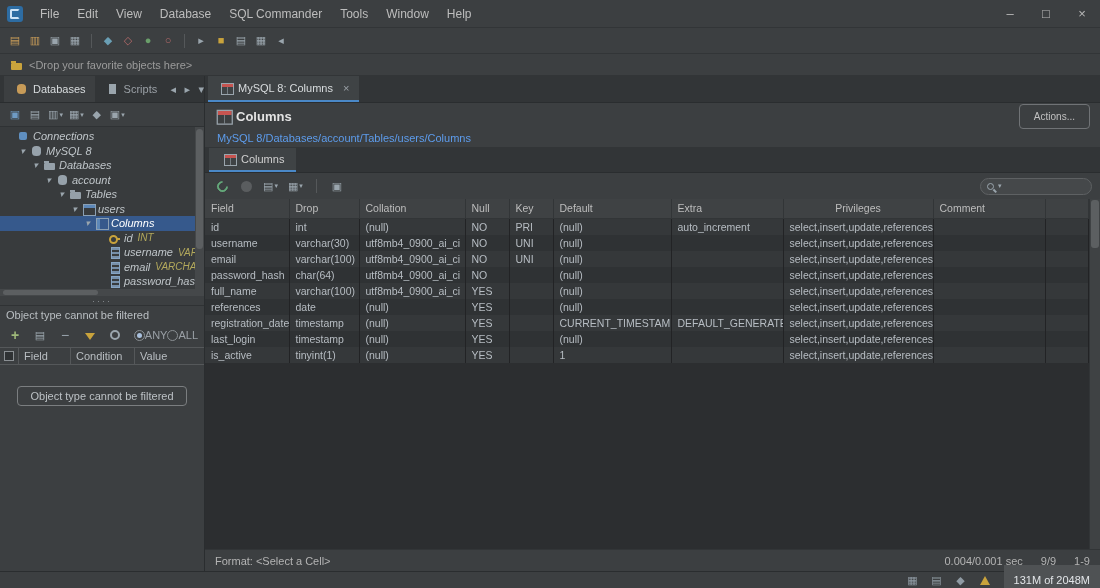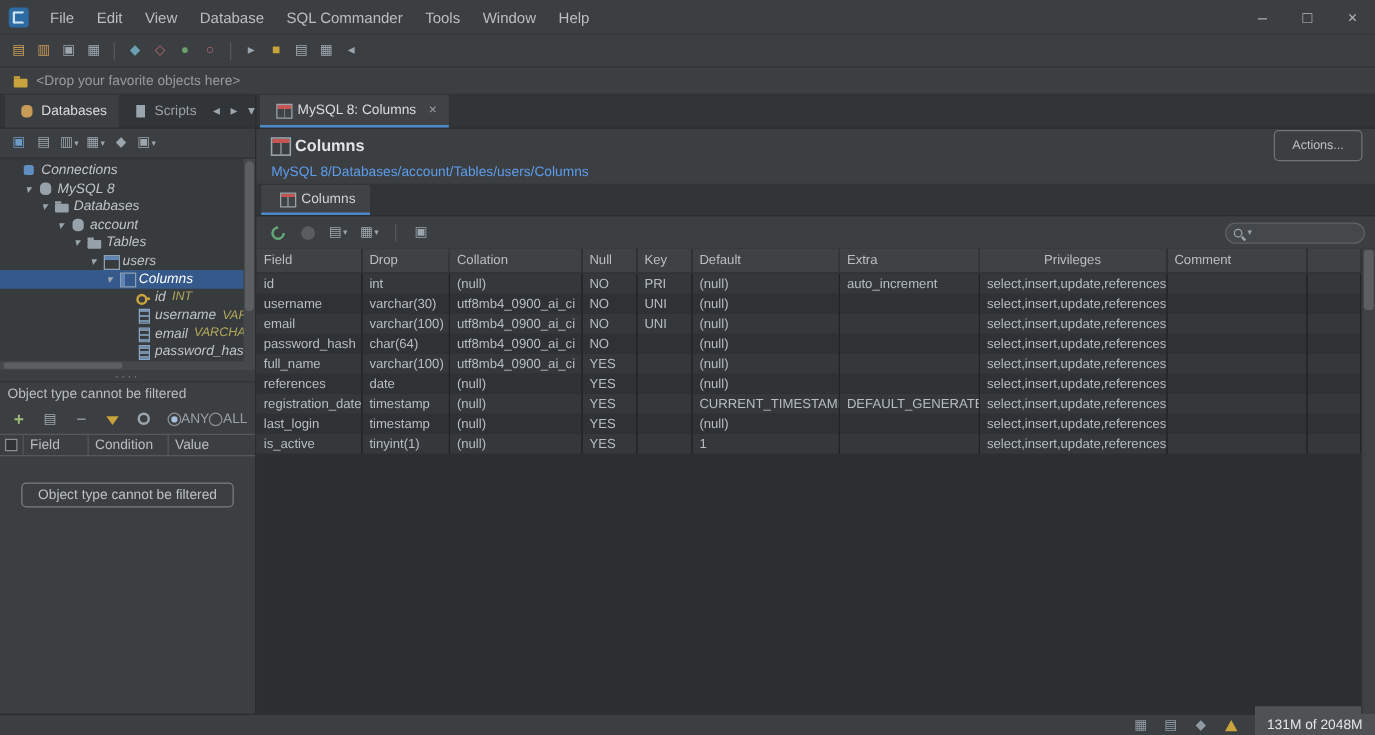--- a/index.html
+++ b/index.html
@@ -532,20 +532,28 @@
                 <td></td>
                 <td></td>
               </tr>
             </tbody>
         </table>
       </div>
       <div class="vscroll">
         <div class="vthumb"></div>
       </div>
     </div>
+    <div class="grid-status">
+      <span>Format: &lt;Select a Cell&gt;</span>
+      <span class="gs-right">
+        <span>0.004/0.001 sec</span>
+        <span>9/9</span>
+        <span>1-9</span>
+      </span>
+    </div>
   </div>
 </div>
 
 <div class="bottombar">
   <div class="bb-icons">
       <span class="tb-btn">
         <span class="tb-glyph" style="color: rgb(143, 154, 163);">▦</span>
       </span>
       <span class="tb-btn">
         <span class="tb-glyph" style="color: rgb(143, 154, 163);">▤</span>

